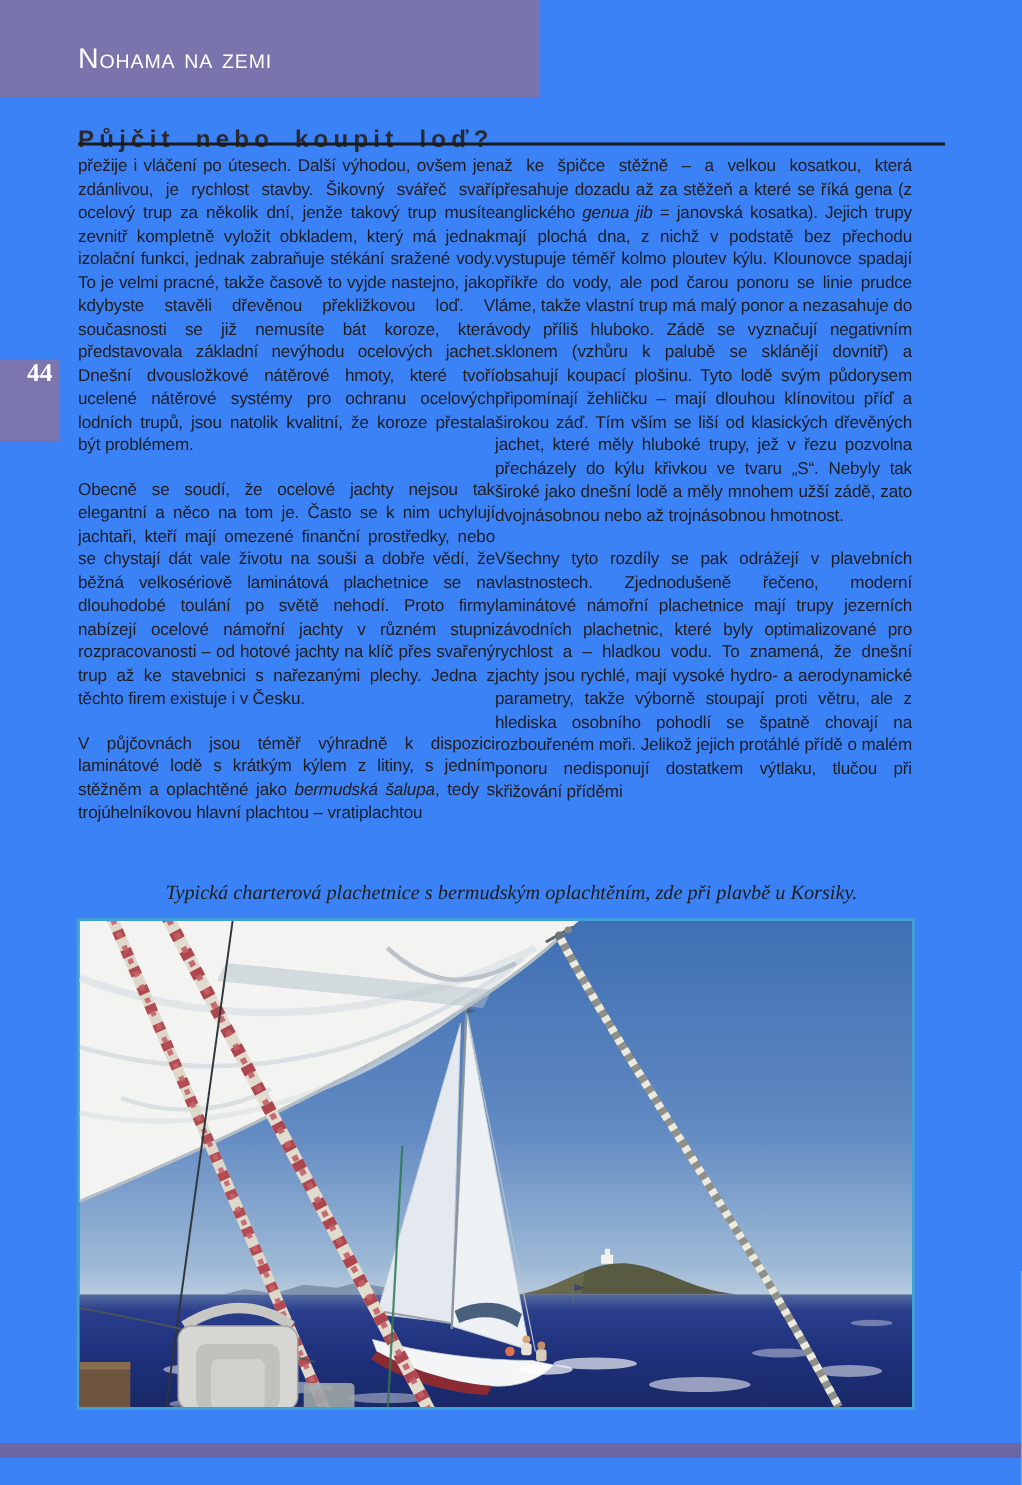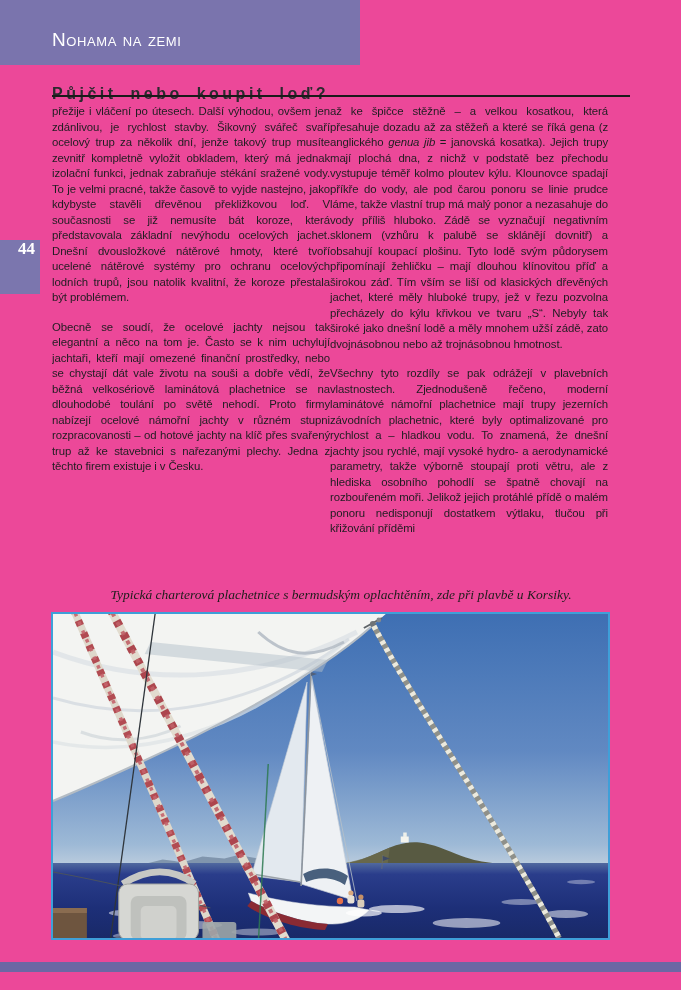--- a/index.html
+++ b/index.html
@@ -6,21 +6,21 @@
   body{
     font-family:"Liberation Sans","DejaVu Sans",sans-serif;
     background:#ffffff;
     --band-purple:#7a74ad;
     --footer-purple:#6c67a4;
     --page-number-box:#7b76ae;
     --photo-border:#3f9fd8;
     --text:#1f1d21;
   }
   .page{
-    position:relative;width:681px;height:990px;background:#ec4899;overflow:hidden;
+    position:relative;width:681px;height:990px;background:#3b82f6;overflow:hidden;
   }
   .band{
     position:absolute;left:0;top:0;width:360px;height:65px;
     background:var(--band-purple);
   }
   .section-label{
     position:absolute;left:52px;top:29px;
     color:#ffffff;font-variant:small-caps;font-size:19px;letter-spacing:.6px;
   }
   .page-title{
@@ -78,20 +78,21 @@
     <span class="section-label">Nohama na zemi</span>
   </div>
 
   <h1 class="page-title">Půjčit nebo koupit loď?</h1>
   <div class="title-rule"></div>
 
   <div class="columns">
     <div class="col">
         <p lang="cs"><span>přežije i vláčení po útesech. Další výhodou, ovšem jen zdánlivou, je rychlost stavby. Šikovný svářeč svaří ocelový trup za několik dní, jenže takový trup musíte zevnitř kompletně vyložit obkladem, který má jednak izolační funkci, jednak zabraňuje stékání sražené vody. To je velmi pracné, takže časově to vyjde nastejno, jako kdybyste stavěli dřevěnou překližkovou loď. V současnosti se již nemusíte bát koroze, která představovala základní nevýhodu ocelových jachet. Dnešní dvousložkové nátěrové hmoty, které tvoří ucelené nátěrové systémy pro ochranu ocelových lodních trupů, jsou natolik kvalitní, že koroze přestala být problémem.</span></p>
         <p lang="cs"><span>Obecně se soudí, že ocelové jachty nejsou tak elegantní a něco na tom je. Často se k nim uchylují jachtaři, kteří mají omezené finanční prostředky, nebo se chystají dát vale životu na souši a dobře vědí, že běžná velkosériově laminátová plachetnice se na dlouhodobé toulání po světě nehodí. Proto firmy nabízejí ocelové námořní jachty v různém stupni rozpracovanosti – od hotové jachty na klíč přes svařený trup až ke stavebnici s nařezanými plechy. Jedna z těchto firem existuje i v Česku.</span></p>
+        <p lang="cs"><span>V půjčovnách jsou téměř výhradně k dispozici laminátové lodě s krátkým kýlem z litiny, s jedním stěžněm a oplachtěné jako </span><span class="it">bermudská šalupa</span><span>, tedy s trojúhelníkovou hlavní plachtou – vratiplachtou</span></p>
       </div>
     <div class="col">
         <p lang="cs"><span>až ke špičce stěžně – a velkou kosatkou, která přesahuje dozadu až za stěžeň a které se říká gena (z anglického </span><span class="it">genua jib</span><span> = janovská kosatka). Jejich trupy mají plochá dna, z nichž v podstatě bez přechodu vystupuje téměř kolmo ploutev kýlu. Klounovce spadají příkře do vody, ale pod čarou ponoru se linie prudce láme, takže vlastní trup má malý ponor a nezasahuje do vody příliš hluboko. Zádě se vyznačují negativním sklonem (vzhůru k palubě se sklánějí dovnitř) a obsahují koupací plošinu. Tyto lodě svým půdorysem připomínají žehličku – mají dlouhou klínovitou příď a širokou záď. Tím vším se liší od klasických dřevěných jachet, které měly hluboké trupy, jež v řezu pozvolna přecházely do kýlu křivkou ve tvaru „S“. Nebyly tak široké jako dnešní lodě a měly mnohem užší zádě, zato dvojnásobnou nebo až trojnásobnou hmotnost.</span></p>
         <p lang="cs"><span>Všechny tyto rozdíly se pak odrážejí v plavebních vlastnostech. Zjednodušeně řečeno, moderní laminátové námořní plachetnice mají trupy jezerních závodních plachetnic, které byly optimalizované pro rychlost a – hladkou vodu. To znamená, že dnešní jachty jsou rychlé, mají vysoké hydro- a aerodynamické parametry, takže výborně stoupají proti větru, ale z hlediska osobního pohodlí se špatně chovají na rozbouřeném moři. Jelikož jejich protáhlé přídě o malém ponoru nedisponují dostatkem výtlaku, tlučou při křižování příděmi</span></p>
       </div>
   </div>
 
   <div class="page-number-box">
     <span class="page-number">44</span>
   </div>

